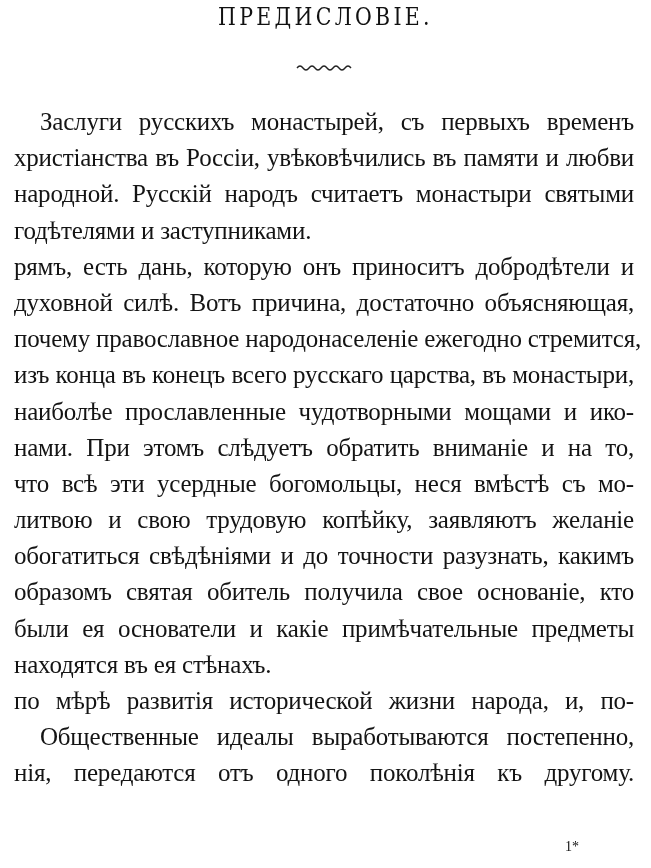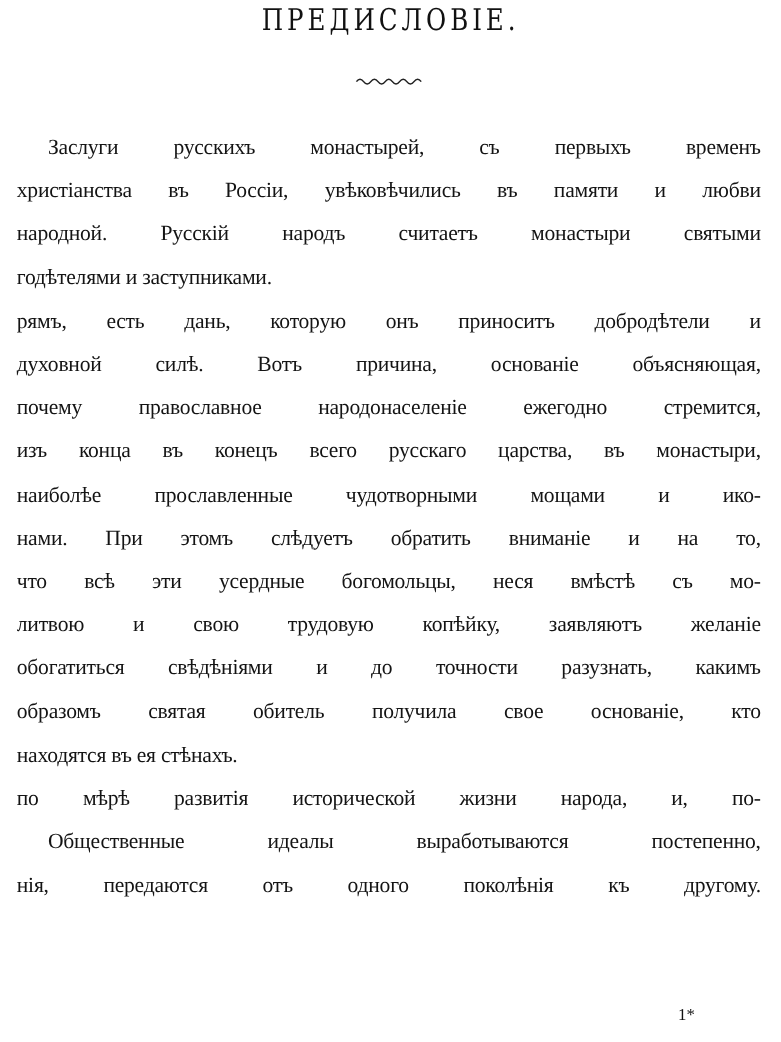--- a/index.html
+++ b/index.html
@@ -44,21 +44,21 @@
     }
     .body-text {
       position: absolute;
       left: 14px;
       top: 104px;
       width: 620px;
     }
     .line {
       height: 36.2px;
       line-height: 36.2px;
-      font-size: 18px;
+      font-size: 25px;
       white-space: nowrap;
       text-align: justify;
       text-align-last: justify;
       font-family: "Liberation Serif", "DejaVu Serif", serif;
       letter-spacing: -0.2px;
       transform-origin: left center;
       overflow: visible;
     }
     .line.indent {
       padding-left: 26px;
@@ -87,29 +87,30 @@
   </svg>
 
   <div class="body-text">
 
     <div class="line indent">Заслуги русскихъ монастырей, съ первыхъ временъ</div>
     <div class="line">христіанства въ Россіи, увѣковѣчились въ памяти и любви</div>
     <div class="line">народной. Русскій народъ считаетъ монастыри святыми</div>
     <div class="line last">годѣтелями и заступниками.</div>
 
     <div class="line">рямъ, есть дань, которую онъ приноситъ добродѣтели и</div>
-    <div class="line">духовной силѣ. Вотъ причина, основаніе объясняющая,</div>
+    <div class="line">духовной силѣ. Вотъ причина, достаточно объясняющая,</div>
     <div class="line">почему православное народонаселеніе ежегодно стремится,</div>
     <div class="line">изъ конца въ конецъ всего русскаго царства, въ монастыри,</div>
     <div class="line">наиболѣе прославленные чудотворными мощами и ико-</div>
     <div class="line">нами. При этомъ слѣдуетъ обратить вниманіе и на то,</div>
     <div class="line">что всѣ эти усердные богомольцы, неся вмѣстѣ съ мо-</div>
     <div class="line">литвою и свою трудовую копѣйку, заявляютъ желаніе</div>
     <div class="line">обогатиться свѣдѣніями и до точности разузнать, какимъ</div>
     <div class="line">образомъ святая обитель получила свое основаніе, кто</div>
+    <div class="line">были ея основатели и какіе примѣчательные предметы</div>
     <div class="line last">находятся въ ея стѣнахъ.</div>
 
     <div class="line">по мѣрѣ развитія исторической жизни народа, и, по-</div>
     <div class="line indent">Общественные идеалы выработываются постепенно,</div>
     <div class="line">нія, передаются отъ одного поколѣнія къ другому.</div>
   </div>
 
   <div class="page-signature">1*</div>
 </div>
 

